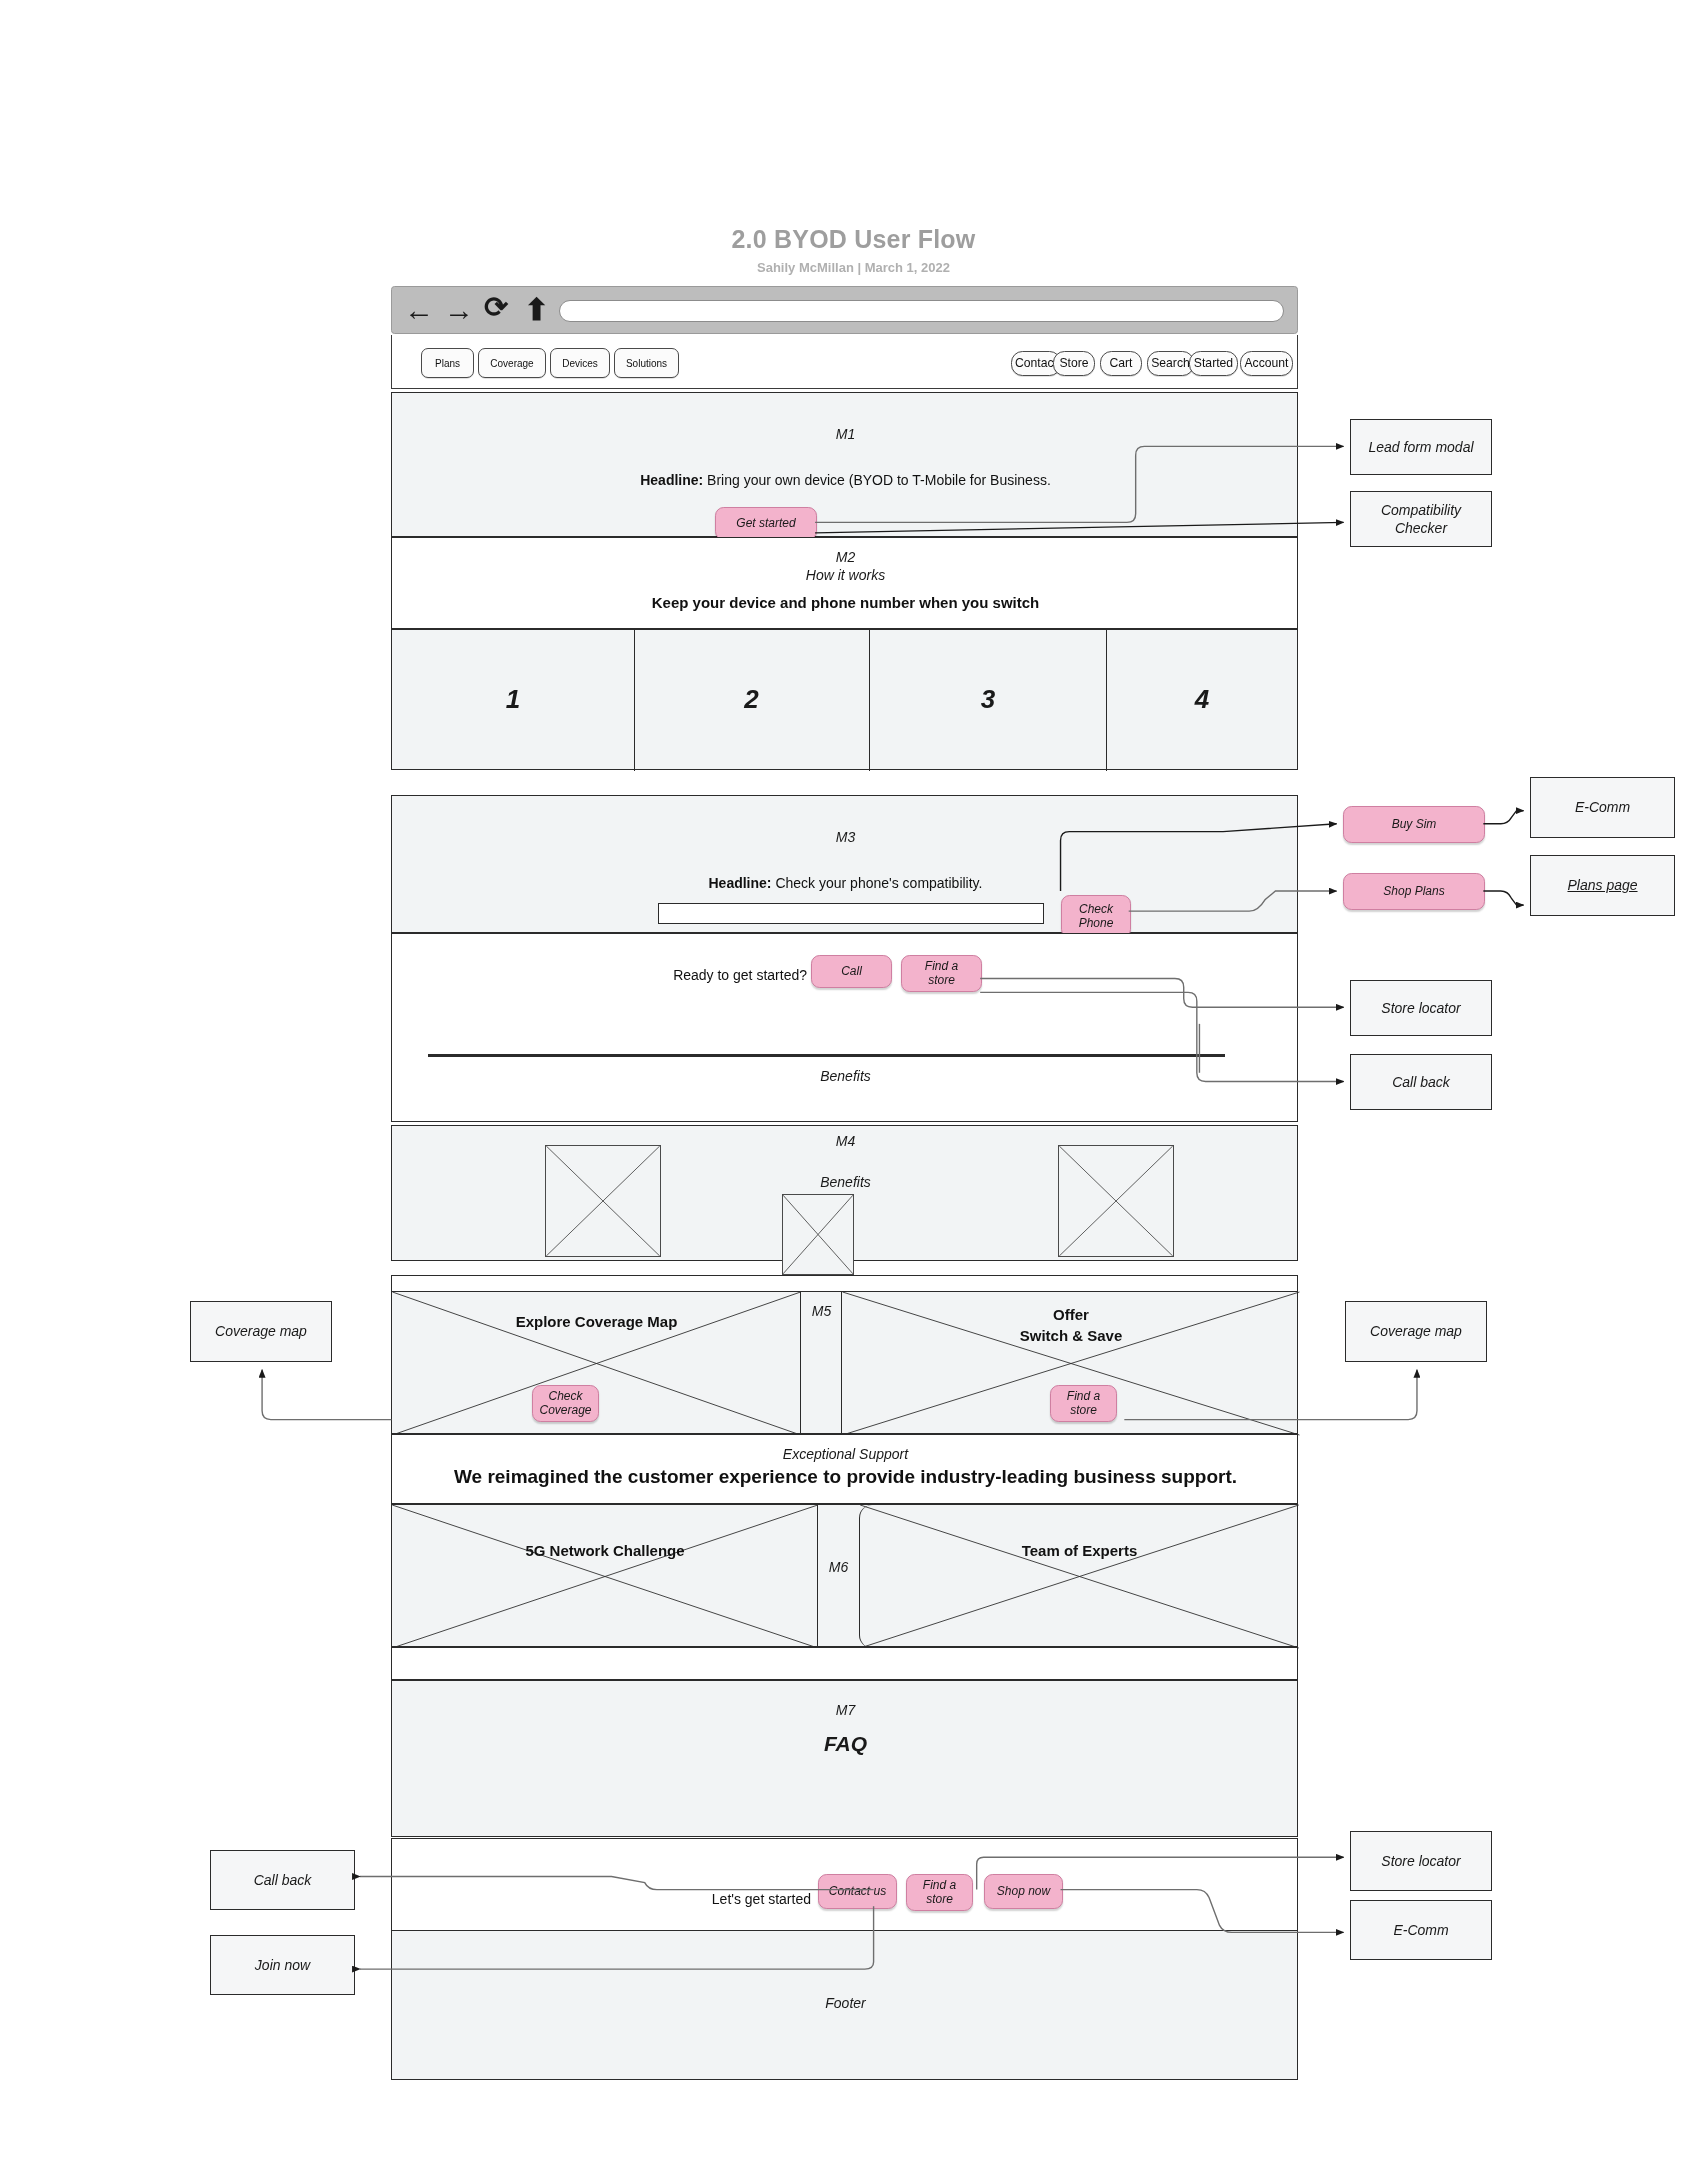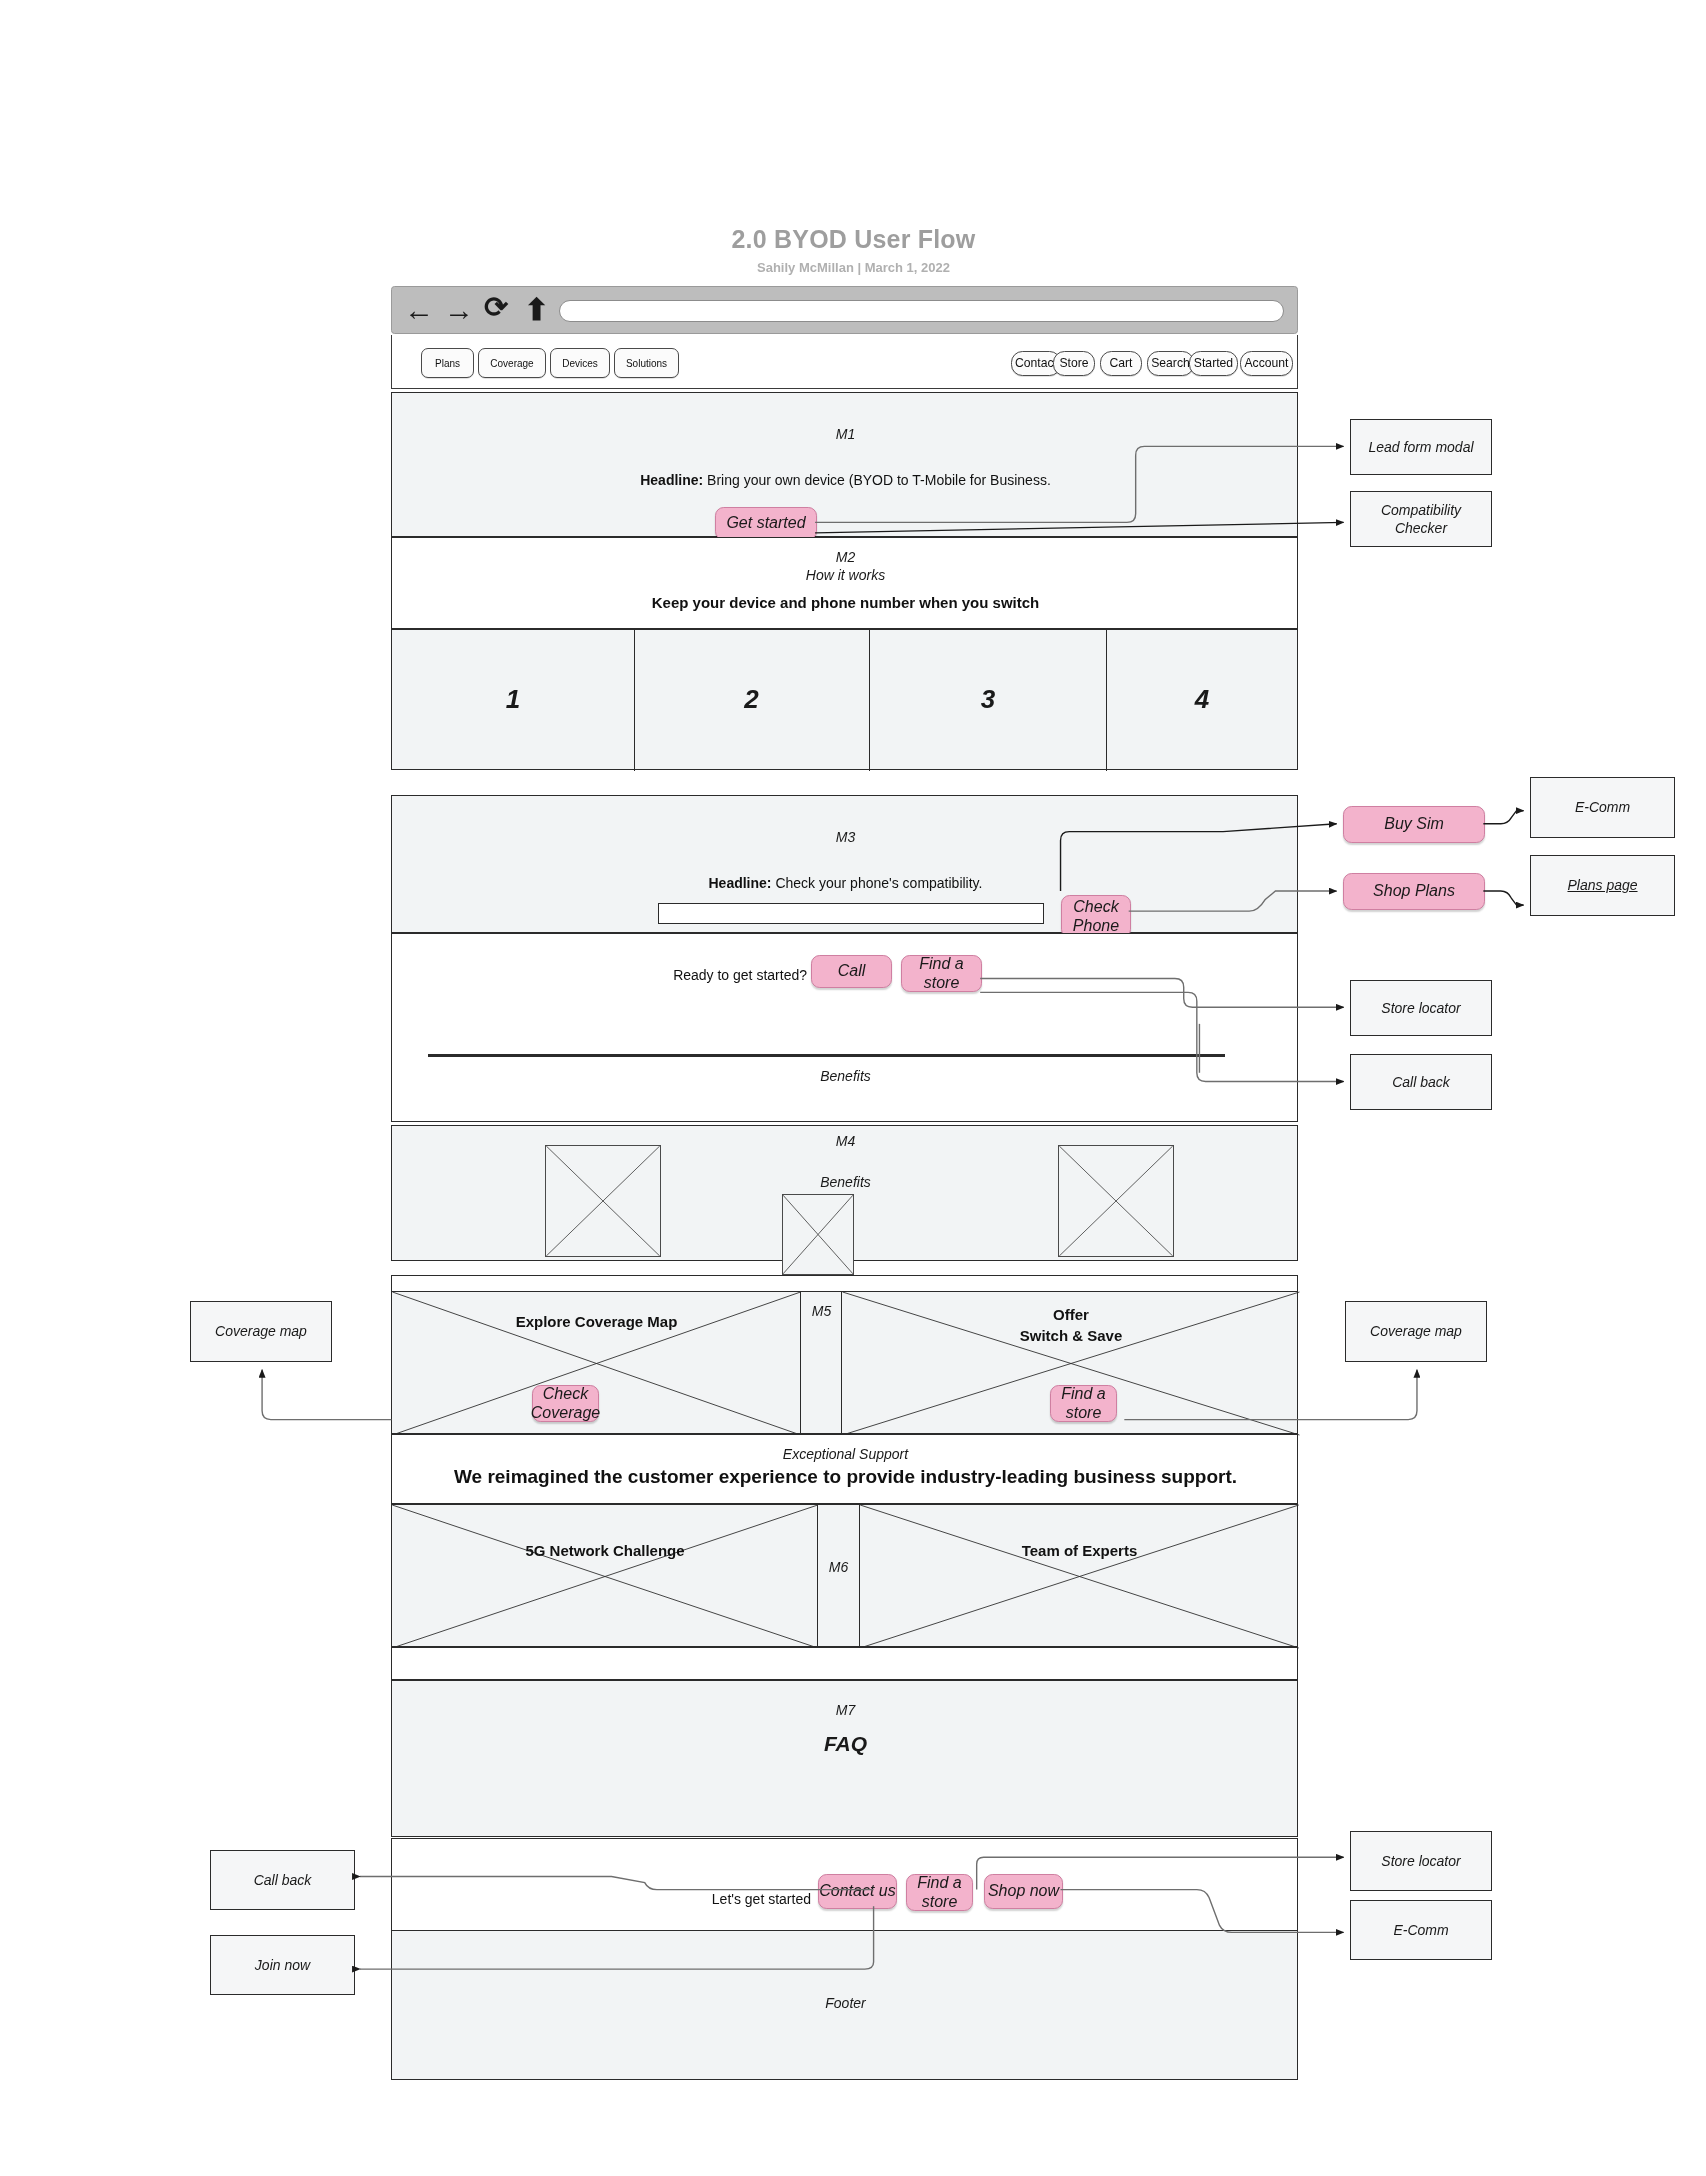--- a/index.html
+++ b/index.html
@@ -52,21 +52,21 @@
   .module-white{background:#ffffff;border:0.9px solid #2b2b2b;}
   .mlabel{font-style:italic;font-size:14px;color:#1a1a1a;text-align:center;}
   .mhead-bold{font-weight:bold;font-size:15px;color:#111;text-align:center;}
   .mhead-big{font-weight:bold;font-size:19px;color:#111;text-align:center;}
   .mtext{font-size:14px;color:#111;text-align:center;}
 
   
   .pinkbtn{
     position:absolute;background:#f3b3cc;border:0.9px solid #cf7fa1;border-radius:8.7px;
     display:flex;align-items:center;justify-content:center;text-align:center;
-    font-style:italic;font-size:16px;color:#1a1a1a;line-height:1.15;
+    font-style:italic;font-size:12px;color:#1a1a1a;line-height:1.15;
     box-shadow:0 1.7px 1.7px rgba(0,0,0,.18);
   }
 
   
   .flowbox{
     position:absolute;background:#f5f6f7;border:0.9px solid #2b2b2b;
     display:flex;align-items:center;justify-content:center;text-align:center;
     font-style:italic;font-size:14px;color:#1a1a1a;line-height:1.3;
   }
 
@@ -229,21 +229,21 @@
   <div class="abs mlabel" style="left:428px;top:54px;width:37px;">M6</div>
 
   <div class="abs" style="left:0;top:0;width:426px;height:143px;border-right:0.9px solid #2b2b2b;">
     <svg class="xsvg" width="426" height="143" viewBox="0 0 488 164">
       <line x1="0" y1="0" x2="488" y2="164" stroke="#2b2b2b" stroke-width="1"></line>
       <line x1="488" y1="0" x2="0" y2="164" stroke="#2b2b2b" stroke-width="1"></line>
     </svg>
     <div class="abs mhead-bold" style="left:0;top:37px;width:426px;">5G Network Challenge</div>
   </div>
 
-  <div class="abs" style="left:467px;top:0;width:439px;height:143px;border-left:0.9px solid #2b2b2b;">
+  <div class="abs" style="left:467px;top:0;width:439px;height:143px;border-left:0.9px solid #2b2b2b;border-radius:13px;">
     <svg class="xsvg" width="439" height="143" viewBox="0 0 503 164">
       <line x1="0" y1="0" x2="503" y2="164" stroke="#2b2b2b" stroke-width="1"></line>
       <line x1="503" y1="0" x2="0" y2="164" stroke="#2b2b2b" stroke-width="1"></line>
     </svg>
     <div class="abs mhead-bold" style="left:0;top:37px;width:439px;">Team of Experts</div>
   </div>
 </div>
 
 <div class="abs module-white" style="left:391px;top:1647px;width:907px;height:33px;"></div>
 

